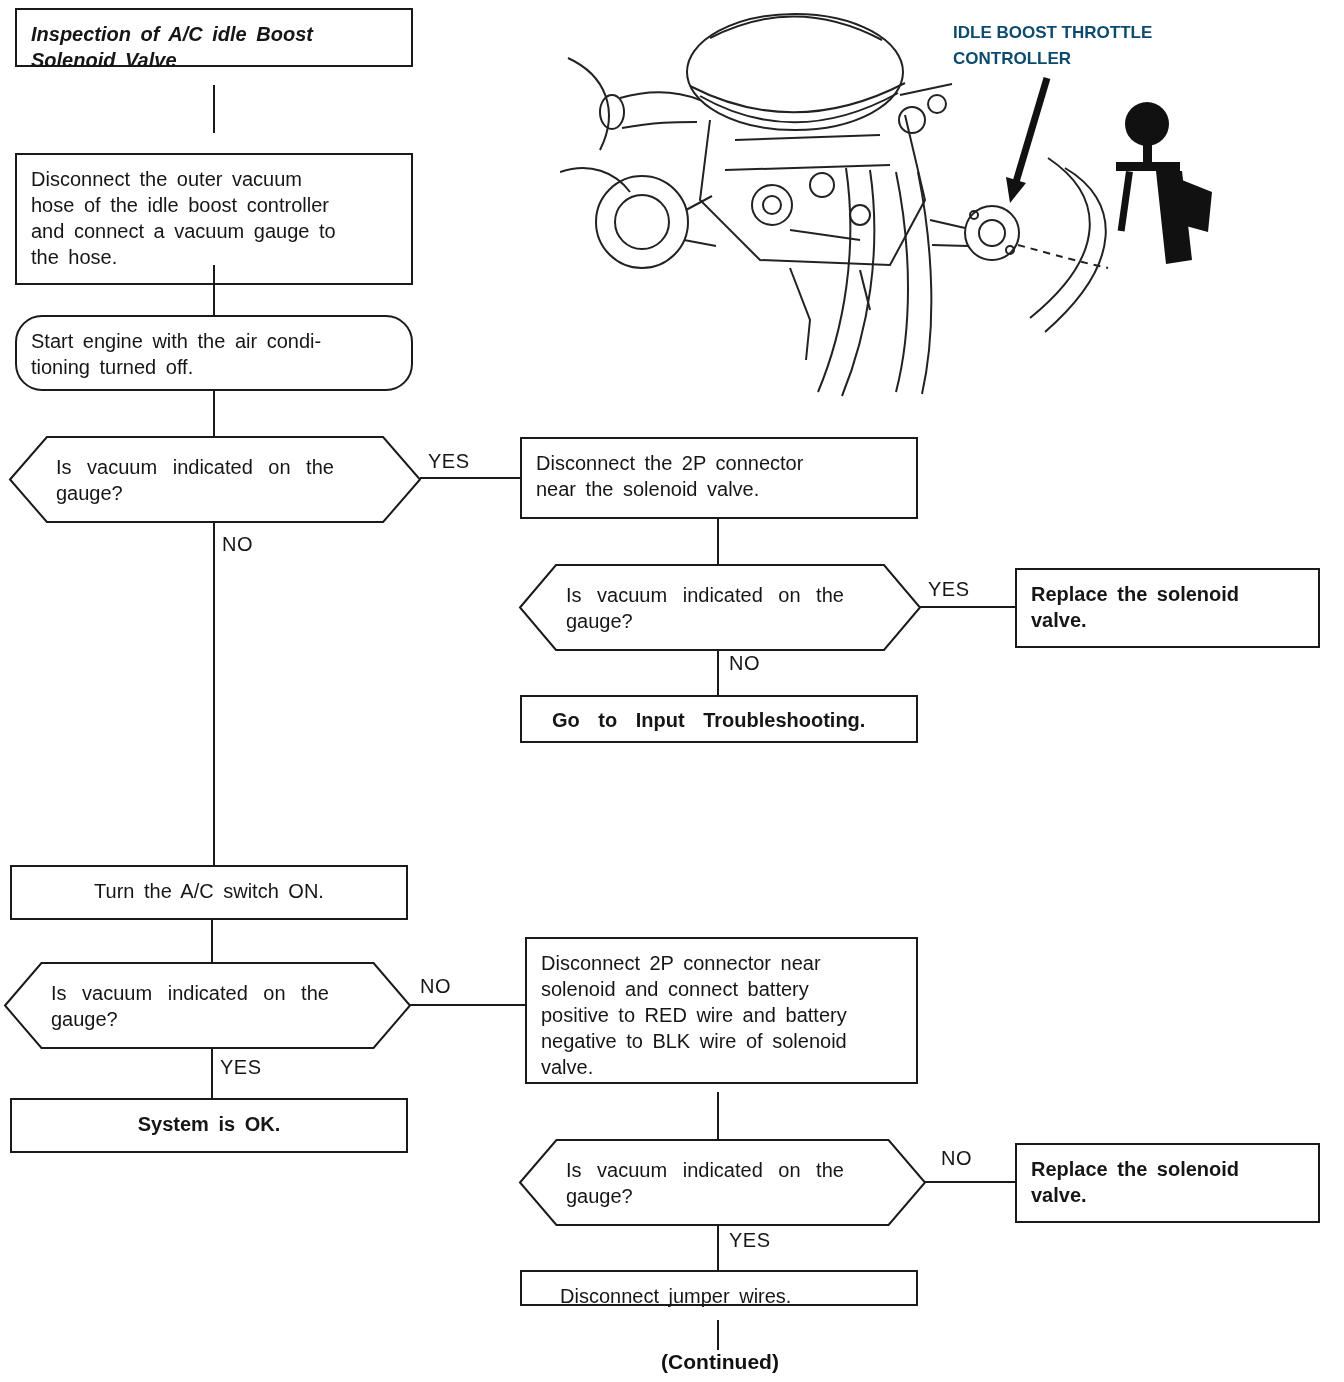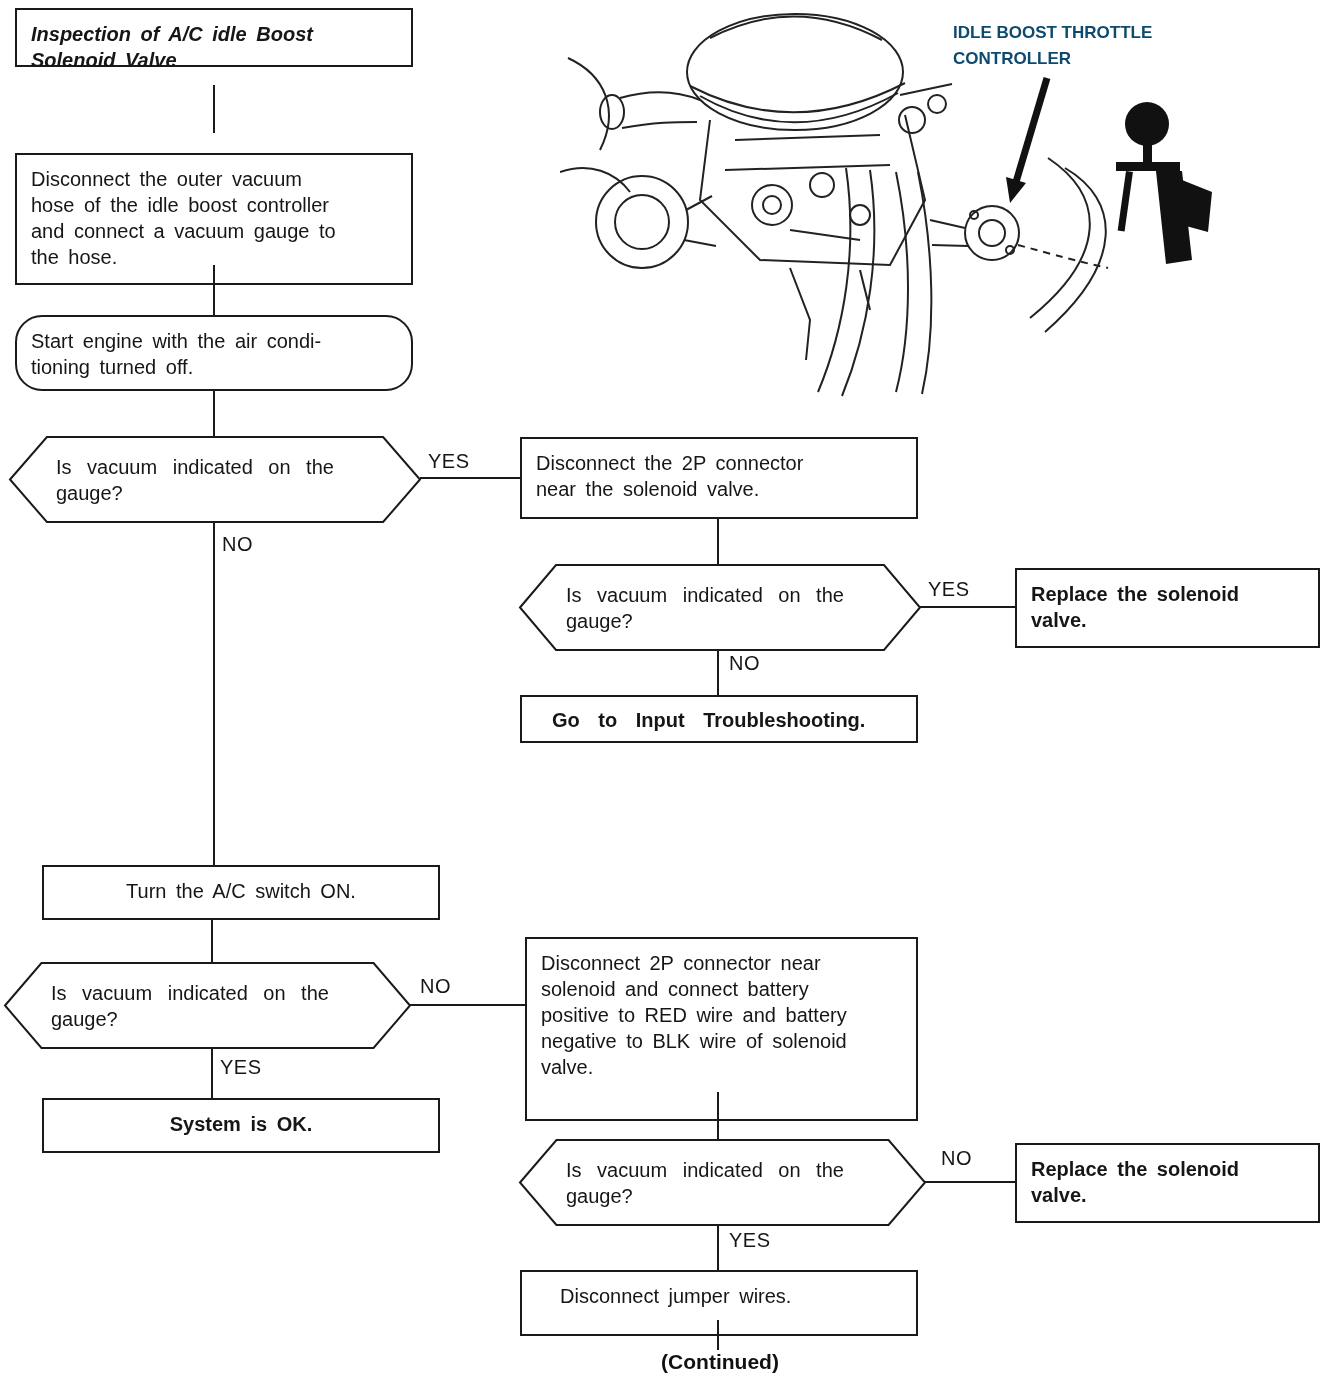--- a/index.html
+++ b/index.html
@@ -6,21 +6,21 @@
   html,body { background:#ffffff; }
   body { font-family:"Liberation Sans","DejaVu Sans",sans-serif; color:#1a1a1a; }
   .page { position:relative; width:1344px; height:1382px; background:#ffffff; overflow:hidden; }
 
   .node {
     position:absolute; border:2px solid #1a1a1a; background:#ffffff;
     font-size:20px; line-height:26px; padding:11px 14px;
     white-space:pre-line; word-spacing:4px; color:#161616;
   }
   .node.bold { font-weight:bold; }
-  .node.center { text-align:center;margin-left:32px; }
+  .node.center { text-align:center; }
 
   .vline, .hline { position:absolute; background:#1a1a1a; }
   .vline { width:2px; }
   .hline { height:2px; }
 
   .decision { position:absolute; }
   .decision svg { position:absolute; left:0; top:0; width:100%; height:100%; overflow:visible; }
   .decision .dtext {
     position:absolute; left:46px; right:40px; top:50%; transform:translateY(-50%);
     font-size:20px; line-height:26px; white-space:pre-line; word-spacing:10px; color:#161616;
@@ -177,21 +177,21 @@
       <polygon points="0,50 9,0 91,0 100,50 91,100 9,100" fill="#ffffff" stroke="#1a1a1a" stroke-width="2" vector-effect="non-scaling-stroke"></polygon>
     </svg>
     <div class="dtext">Is vacuum indicated on the
 gauge?</div>
   </div>
   <div class="edge-label" style="left:420px; top:975px;">NO</div>
   <div class="hline" style="left:410px; top:1004px; width:115px;"></div>
   <div class="edge-label" style="left:220px; top:1056px;">YES</div>
   <div class="vline" style="left:211px; top:1048px; height:50px;"></div>
 
-  <div class="node" style="left:525px; top:937px; width:393px; height:184px;">Disconnect 2P connector near
+  <div class="node" style="left:525px; top:937px; width:393px; height:147px;">Disconnect 2P connector near
 solenoid and connect battery
 positive to RED wire and battery
 negative to BLK wire of solenoid
 valve.</div>
 
   <div class="node bold center" style="left:10px; top:1098px; width:398px; height:55px;">System is OK.</div>
 
   <div class="vline" style="left:717px; top:1092px; height:48px;"></div>
 
   <div class="decision" style="left:520px; top:1140px; width:405px; height:85px;">
@@ -203,19 +203,19 @@
   </div>
   <div class="edge-label" style="left:941px; top:1147px;">NO</div>
   <div class="hline" style="left:925px; top:1181px; width:90px;"></div>
 
   <div class="node bold" style="left:1015px; top:1143px; width:305px; height:80px;">Replace the solenoid
 valve.</div>
 
   <div class="edge-label" style="left:729px; top:1229px;">YES</div>
   <div class="vline" style="left:717px; top:1225px; height:45px;"></div>
 
-  <div class="node" style="left:520px; top:1270px; width:398px; height:66px; padding-left:38px;">Disconnect jumper wires.</div>
+  <div class="node" style="left:520px; top:1270px; width:398px; height:36px; padding-left:38px;">Disconnect jumper wires.</div>
 
   <div class="vline" style="left:717px; top:1320px; height:30px;"></div>
 
   <div class="continued">(Continued)</div>
 
 </div>
 
 </body></html>

